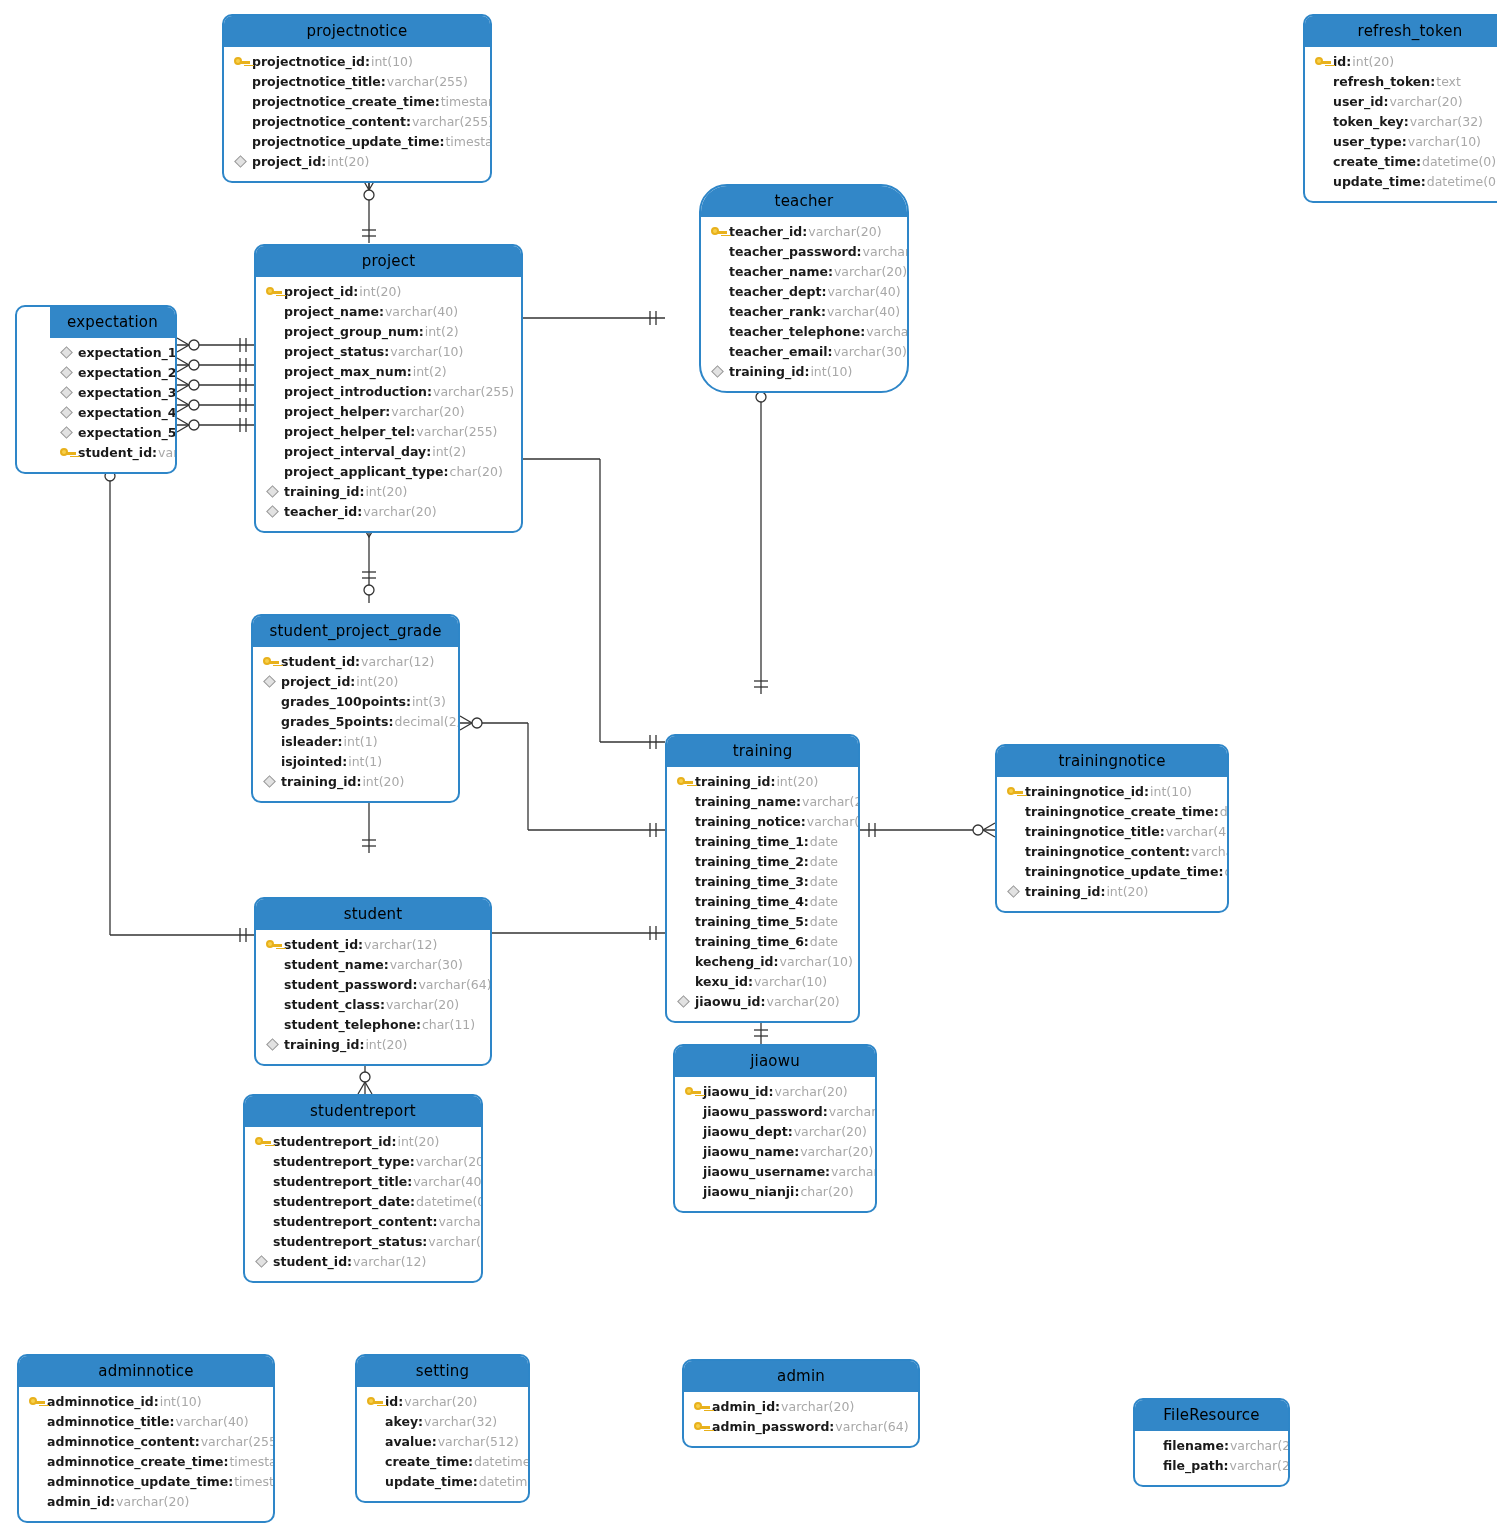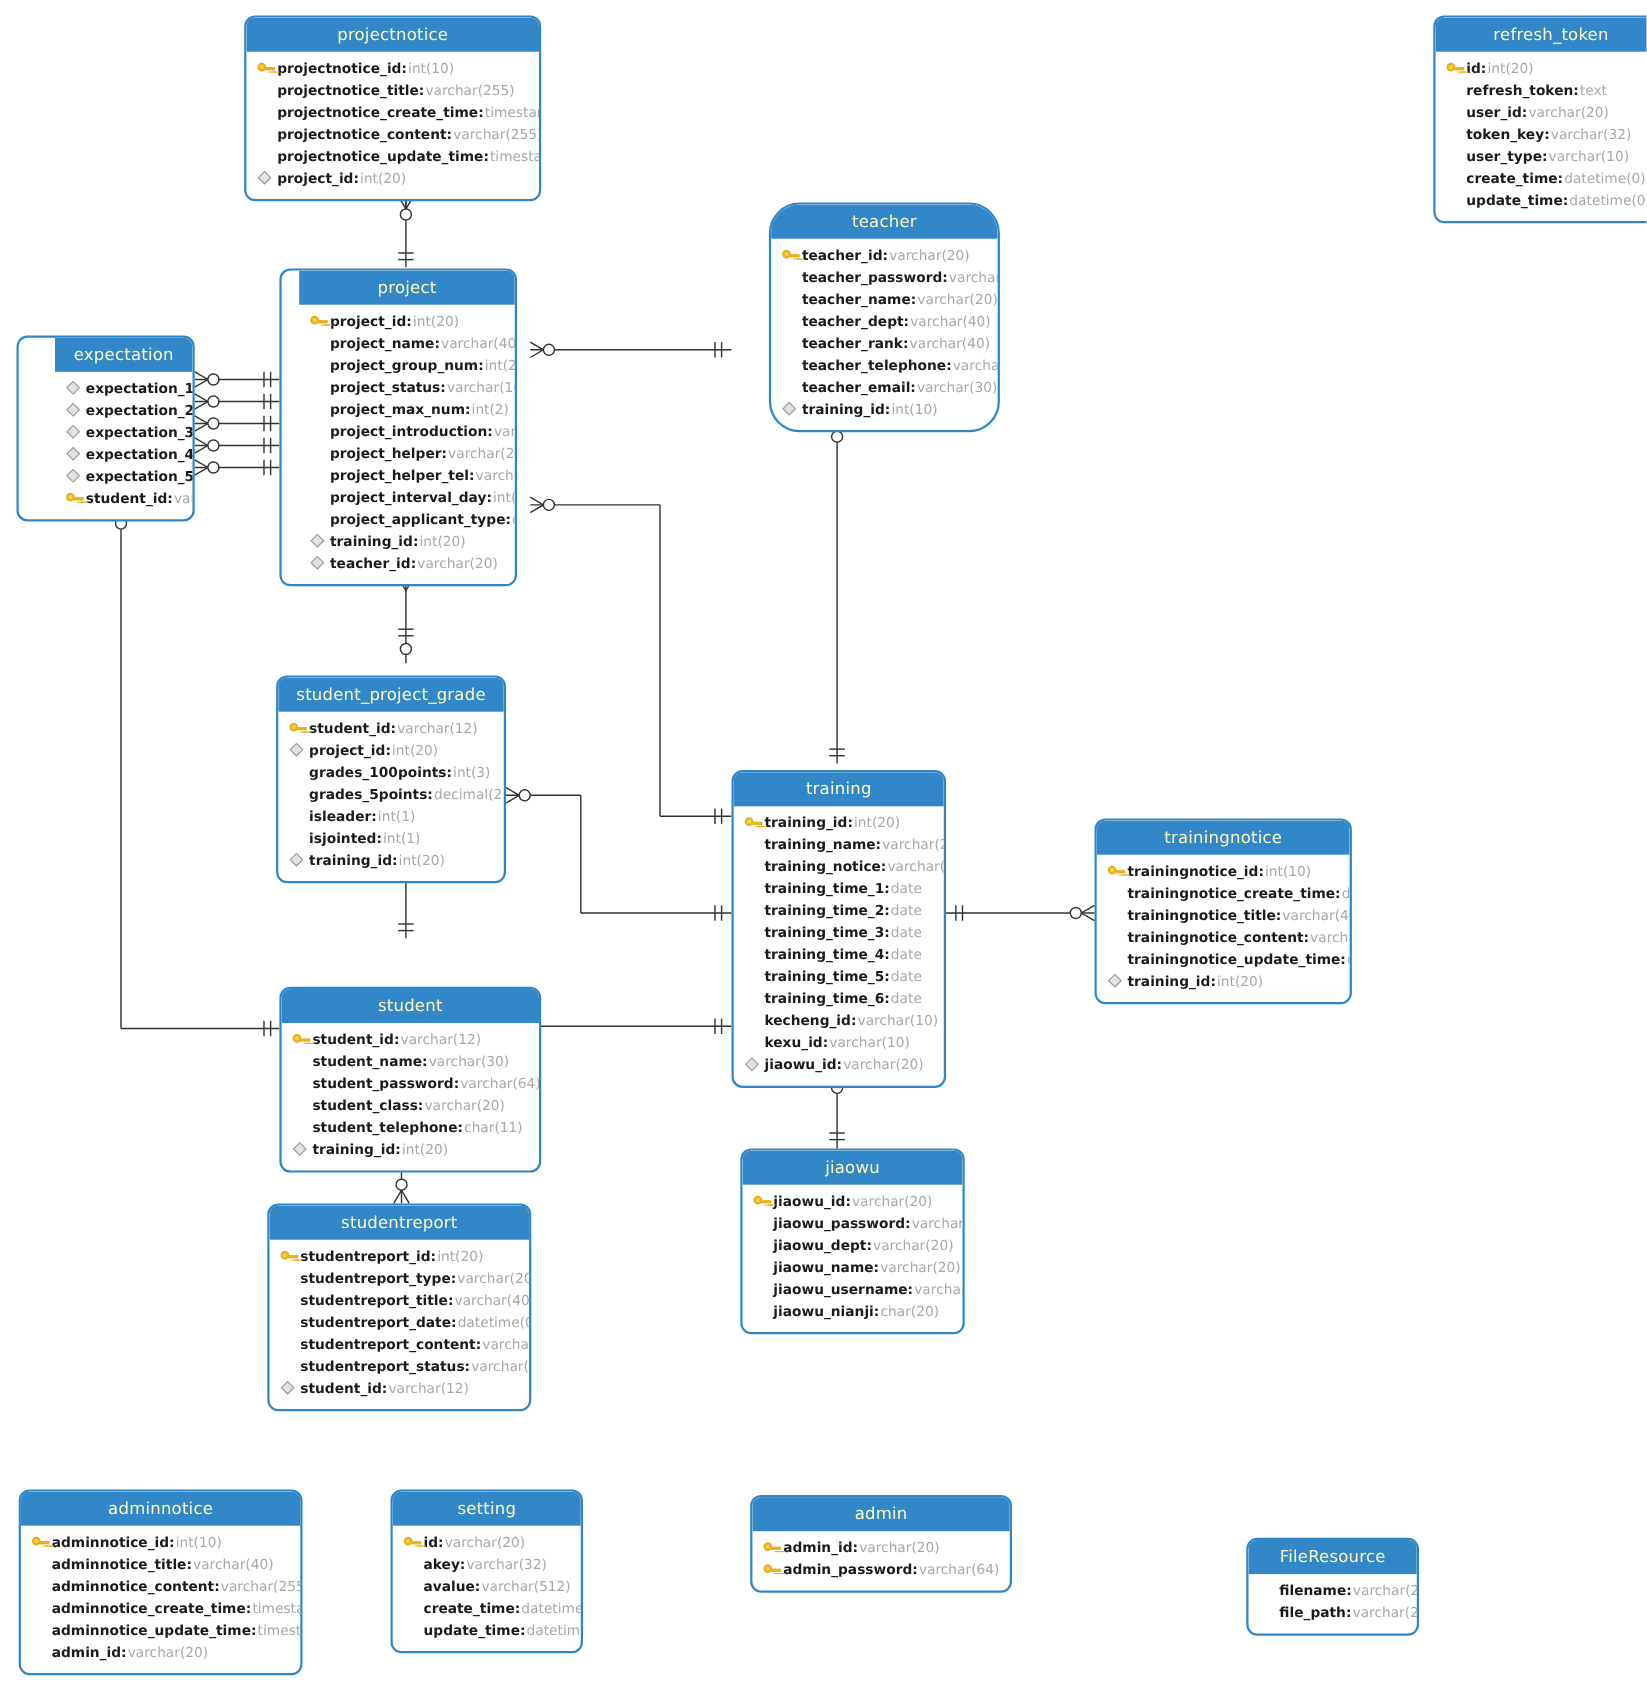--- a/index.html
+++ b/index.html
@@ -24,21 +24,21 @@
     position:absolute;
     box-sizing:border-box;
     background:#ffffff;
     border:2px solid #2e86c8;
     border-radius:10px;
     overflow:hidden;
     z-index:5;
   }
   .entity .title{
     background:#3287c8;
-    color:#fef9c3;
+    color:#000000;
     text-align:center;
     font-size:15px;
     line-height:20px;
     padding:5px 6px 6px 6px;
     font-weight:400;
     letter-spacing:.2px;
     white-space:nowrap;
   }
   .entity .fields{
     padding:5px 8px 9px 8px;
@@ -357,21 +357,21 @@
         </div>
         <div class="field">
           <span class="mark fk"></span>
           <span class="fname">training_id</span>
           <span class="colon">:</span>
           <span class="ftype"> int(10)</span>
         </div>
       </div>
   </div>
 
-  <div class="entity" style="left:254px; top:244px; width:216px;padding-left:16px;">
+  <div class="entity" style="left:254px; top:244px; width:269px;">
     <div class="title">project</div>
     <div class="fields">
         <div class="field">
           <span class="mark key"></span>
           <span class="fname">project_id</span>
           <span class="colon">:</span>
           <span class="ftype"> int(20)</span>
         </div>
         <div class="field">
           <span class="mark"></span>
@@ -525,21 +525,21 @@
         </div>
         <div class="field">
           <span class="mark fk"></span>
           <span class="fname">training_id</span>
           <span class="colon">:</span>
           <span class="ftype"> int(20)</span>
         </div>
       </div>
   </div>
 
-  <div class="entity" style="left:665px; top:700px; width:195px;">
+  <div class="entity" style="left:665px; top:734px; width:195px;">
     <div class="title">training</div>
     <div class="fields">
         <div class="field">
           <span class="mark key"></span>
           <span class="fname">training_id</span>
           <span class="colon">:</span>
           <span class="ftype"> int(20)</span>
         </div>
         <div class="field">
           <span class="mark"></span>

